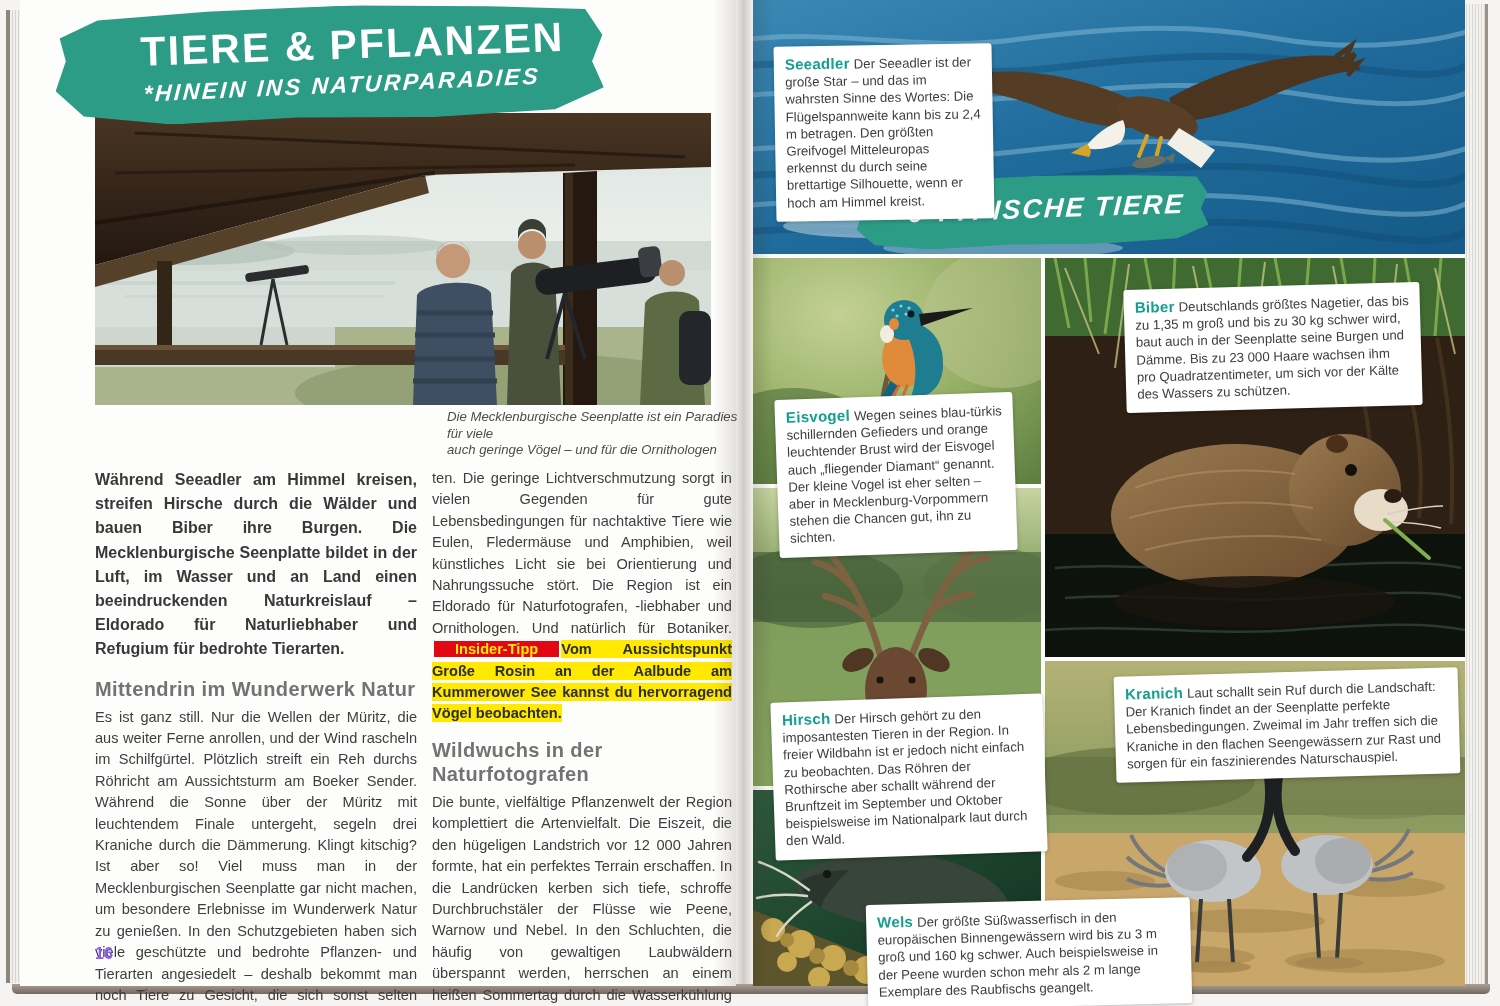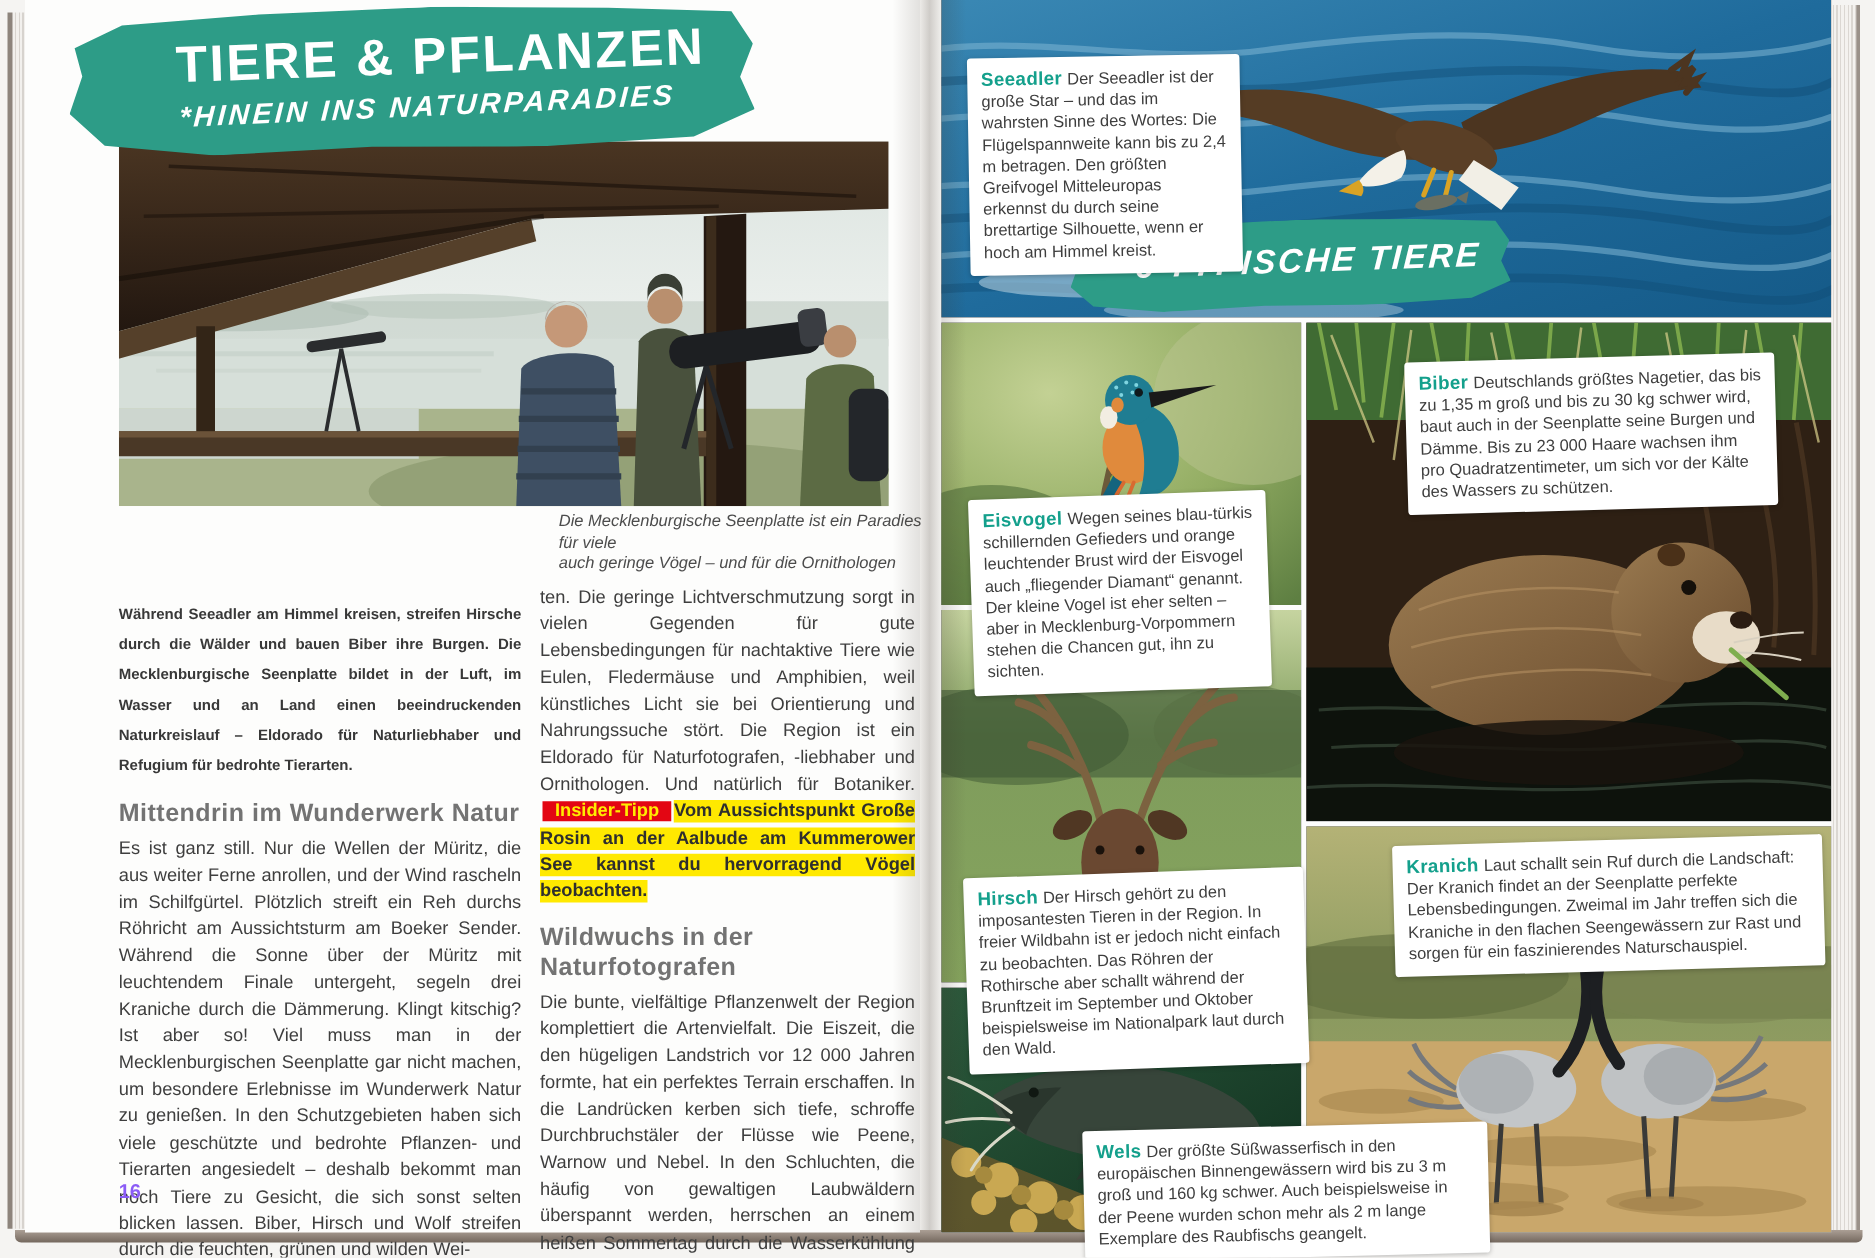--- a/index.html
+++ b/index.html
@@ -47,26 +47,26 @@
   .brush-banner .t1 { position:absolute; left:52px; top:18px; font-size:27px; font-weight:700;
     font-style:italic; letter-spacing:2px; transform:skewX(-5deg); white-space:nowrap; }
 
   
   .photo-main { position:absolute; left:75px; top:113px; width:616px; height:292px; overflow:hidden; }
   .caption { position:absolute; left:427px; top:409px; width:302px;
     font-style:italic; font-size:13.2px; line-height:16.5px; color:#4c4c4c; }
   .col { position:absolute; top:468px; text-align:justify; font-size:14.6px; line-height:21.4px; color:#3e3e3e; }
   .col-1 { left:75px; width:322px; }
   .col-2 { left:412px; width:300px; }
-  .intro { font-weight:700; font-size:12px; line-height:24.2px; color:#383838; text-align:justify;margin-top:11px; }
+  .intro { font-weight:700; font-size:16px; line-height:24.2px; color:#383838; text-align:justify; }
   h3.sec { color:#737373; font-size:20px; line-height:24px; letter-spacing:.4px;
     margin:13px 0 6px 0; font-weight:700; text-align:left; }
   .col-1 h3.sec { margin-top:15px; }
   .pagenum { position:absolute; left:75px; top:945px; font-size:16px; font-weight:700; color:#8b5cf6; }
-  .tip-label { background:#e30613; color:#ffed00; font-weight:700; padding:0 10px; margin:0 2px; }
+  .tip-label { background:#e30613; color:#ffed00; font-weight:700; padding:0 21px; margin:0 2px; }
   .tip-high { background:#ffe900; font-weight:700; color:#2e2e2e; padding:1px 0;
     box-decoration-break:clone; -webkit-box-decoration-break:clone; }
 
   
   .ph { position:absolute; overflow:hidden; background:#777; }
   .ph-eagle   { left:0; top:0; width:712px; height:254px; }
   .ph-kingfisher { left:0; top:258px; width:288px; height:226px; }
   .ph-deer    { left:0; top:488px; width:288px; height:298px; }
   .ph-catfish { left:0; top:790px; width:288px; height:196px; }
   .ph-beaver  { left:292px; top:258px; width:420px; height:399px; }

